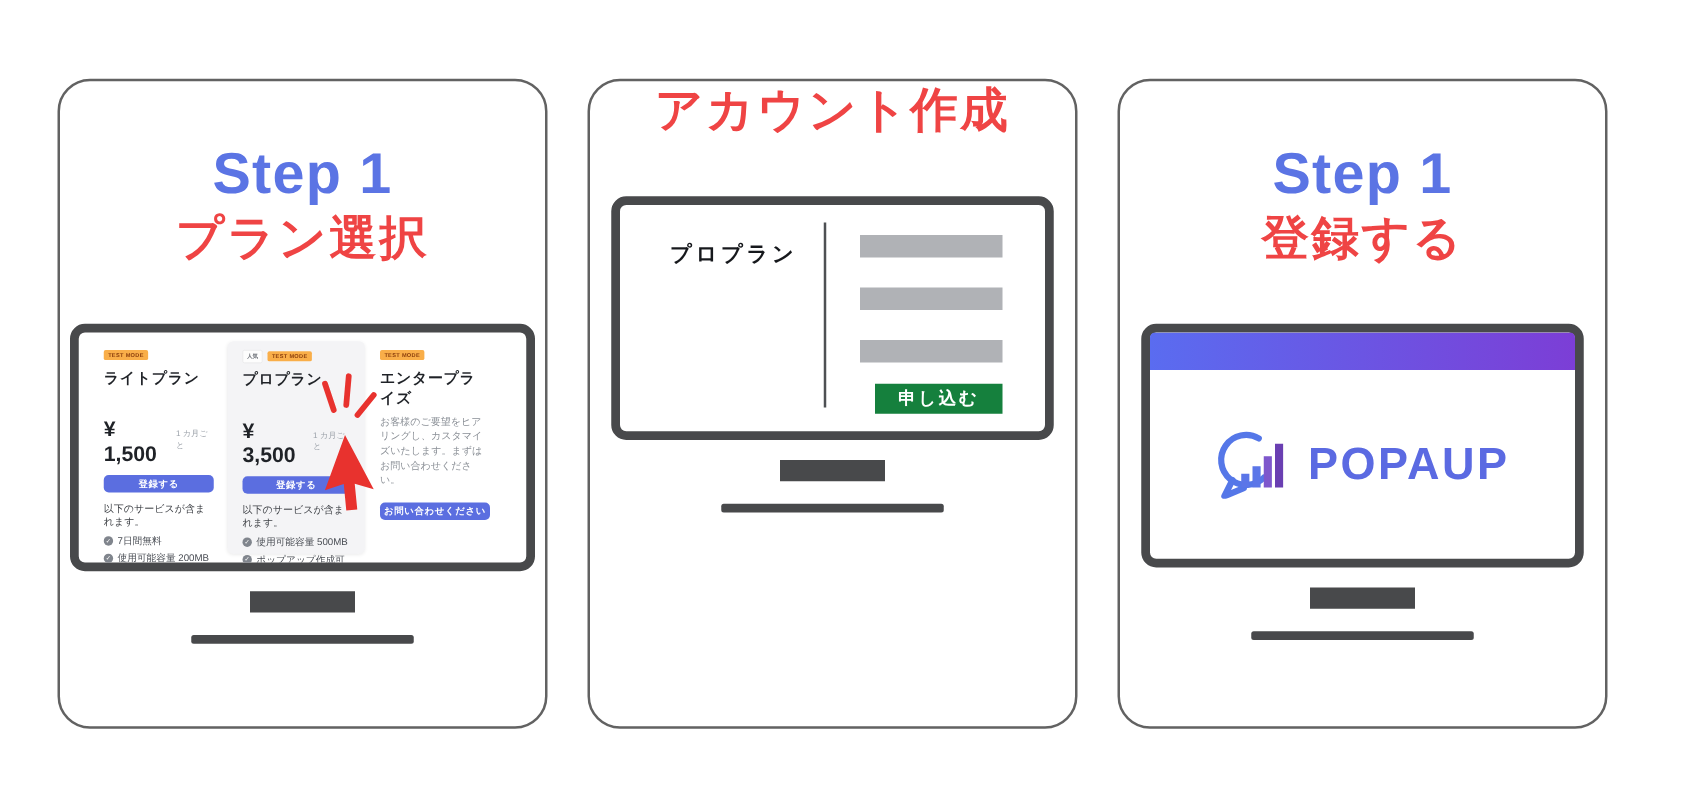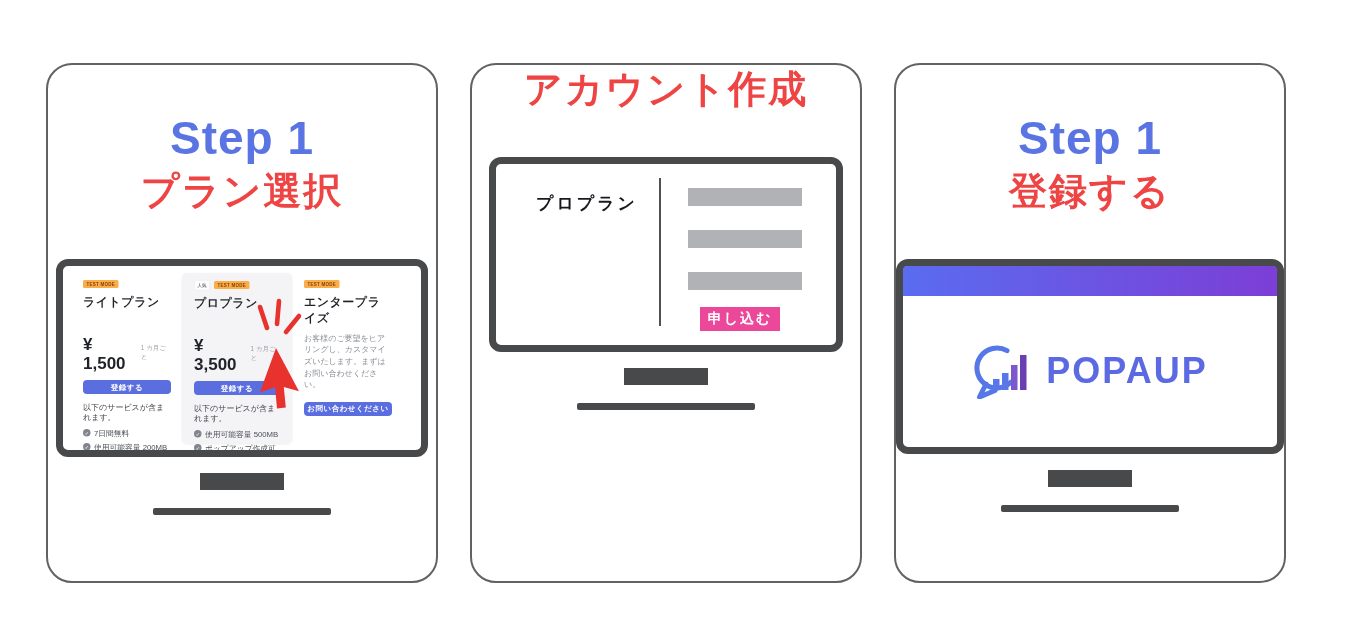--- a/index.html
+++ b/index.html
@@ -52,27 +52,27 @@
   .plan-desc { margin-top: 12px; font-size: 16px; line-height: 1.45; color: #8a8f96; }
   .btn-contact { margin-top: 24px; }
   .cursor-overlay { position: absolute; left: 180px; top: 28px; width: 130px; height: 130px; z-index: 6; }
 
   
   .screen-2 { width: 354px; height: 195px; }
   .signup-plan { position: absolute; left: 40px; top: 28px; font-size: 17px; font-weight: 700;
     color: #16181c; letter-spacing: 3px; }
   .signup-divider { position: absolute; left: 163px; top: 14px; width: 2px; height: 148px; background: #4e5053; }
   .field-bar { position: absolute; left: 192px; width: 114px; height: 18px; background: #b0b2b6; }
-  .btn-apply { position: absolute; left: 204px; top: 143px; width: 80px; height: 24px;
-    background: #ec4899; color: #fff; border: none; font-size: 14px; font-weight: 700;
+  .btn-apply { position: absolute; left: 204px; top: 143px; width: 102px; height: 24px;
+    background: #15803d; color: #fff; border: none; font-size: 14px; font-weight: 700;
     letter-spacing: 2px; display: flex; align-items: center; justify-content: center;
     cursor: pointer; font-family: inherit; }
 
   
-  .screen-3 { width: 388px; height: 195px; }
+  .screen-3 { width: 354px; height: 195px; }
   .app-topbar { position: absolute; left: 0; top: 0; width: 100%; height: 30px;
     background: linear-gradient(90deg, #5a6cf0, #7c3ed6); border-radius: 4px 4px 0 0; }
   .app-logo { position: absolute; left: 0; top: 30px; width: 100%; height: 150px;
     display: flex; align-items: center; justify-content: center; gap: 12px; }
   .logo-text { font-size: 36px; font-weight: 800; color: #5b6ae2; letter-spacing: 2px; }
 </style>
 </head>
 <body>
 
 <div class="steps-row">

